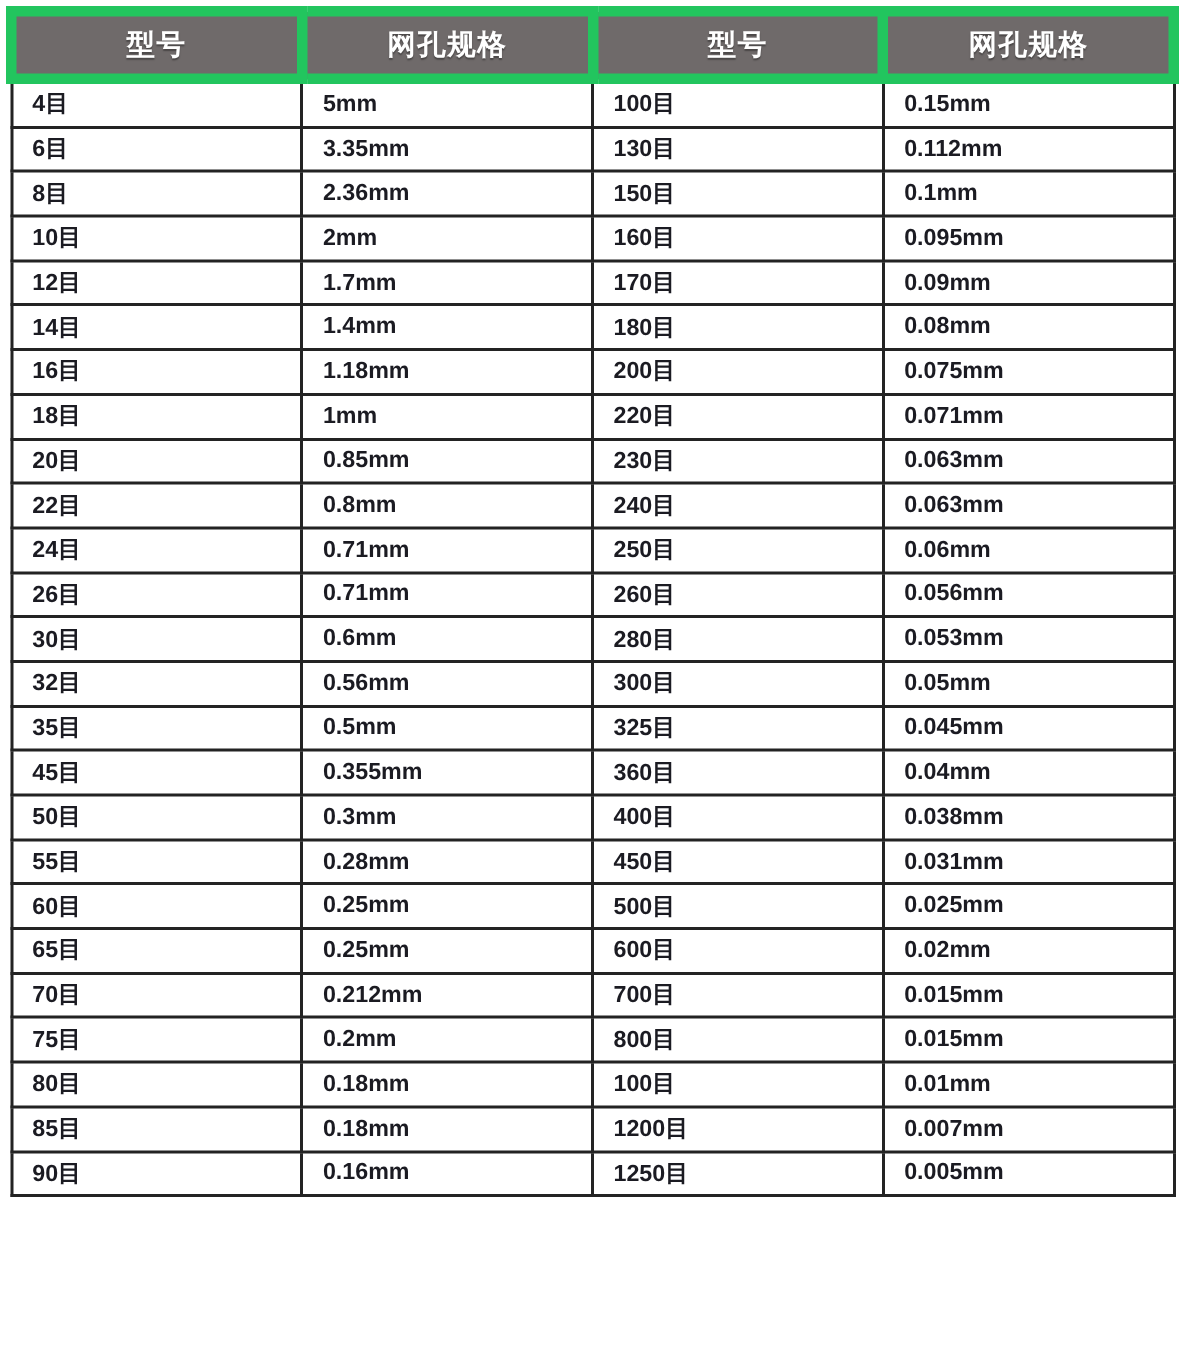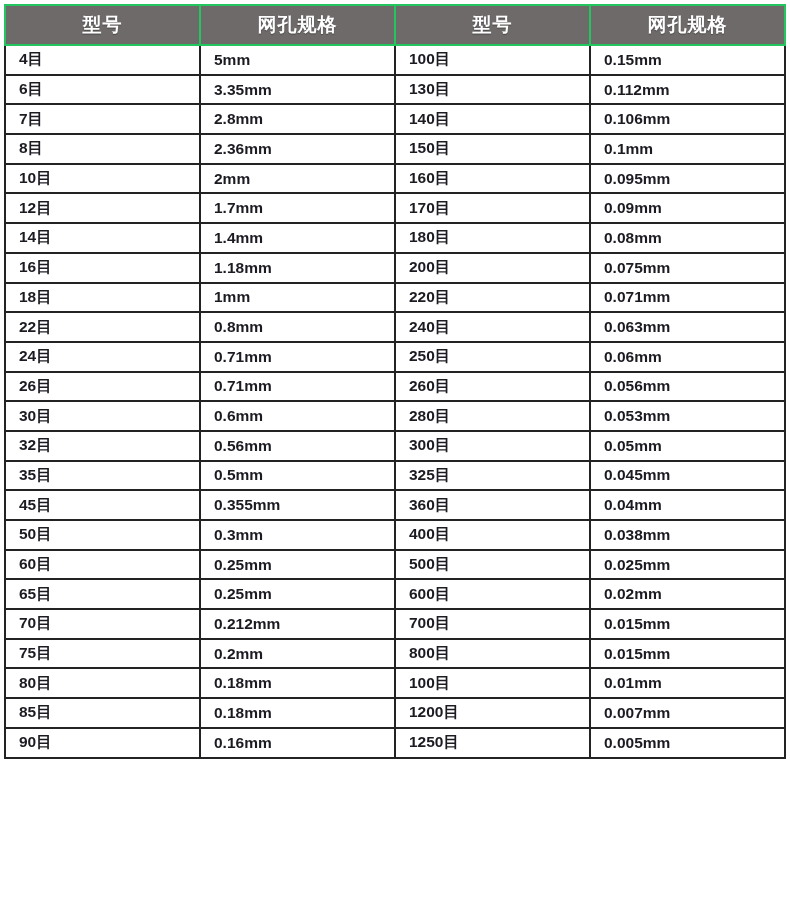--- a/index.html
+++ b/index.html
@@ -23,21 +23,21 @@
     width: 782px;
   }
   table.mesh-table col { width: 25%; }
   table.mesh-table th {
     background: #6f6a6a;
     color: #ffffff;
     font-size: 19px;
     font-weight: bold;
     height: 36px;
     text-align: center;
-    border: 2px solid #22c55e;
+    border: 7px solid #22c55e;
     letter-spacing: 1px;
     text-shadow: 0 1px 1px rgba(0,0,0,0.35);
   }
   table.mesh-table td {
     height: 27.7px;
     font-size: 15.5px;
     font-weight: bold;
     color: #1b1b22;
     border: 2px solid #232323;
     padding: 0 4px 0 13px;
@@ -75,26 +75,20 @@
   </tr>
 
 
   <tr>
     <td>6目</td>
     <td>3.35mm</td>
     <td>130目</td>
     <td>0.112mm</td>
   </tr>
 
-  <tr>
-    <td>7目</td>
-    <td>2.8mm</td>
-    <td>140目</td>
-    <td>0.106mm</td>
-  </tr>
 
   <tr>
     <td>8目</td>
     <td>2.36mm</td>
     <td>150目</td>
     <td>0.1mm</td>
   </tr>
 
   <tr>
     <td>10目</td>
@@ -124,20 +118,26 @@
     <td>0.075mm</td>
   </tr>
 
   <tr>
     <td>18目</td>
     <td>1mm</td>
     <td>220目</td>
     <td>0.071mm</td>
   </tr>
 
+  <tr>
+    <td>20目</td>
+    <td>0.85mm</td>
+    <td>230目</td>
+    <td>0.063mm</td>
+  </tr>
 
   <tr>
     <td>22目</td>
     <td>0.8mm</td>
     <td>240目</td>
     <td>0.063mm</td>
   </tr>
 
   <tr>
     <td>24目</td>
@@ -183,20 +183,26 @@
     <td>0.04mm</td>
   </tr>
 
   <tr>
     <td>50目</td>
     <td>0.3mm</td>
     <td>400目</td>
     <td>0.038mm</td>
   </tr>
 
+  <tr>
+    <td>55目</td>
+    <td>0.28mm</td>
+    <td>450目</td>
+    <td>0.031mm</td>
+  </tr>
 
   <tr>
     <td>60目</td>
     <td>0.25mm</td>
     <td>500目</td>
     <td>0.025mm</td>
   </tr>
 
   <tr>
     <td>65目</td>

